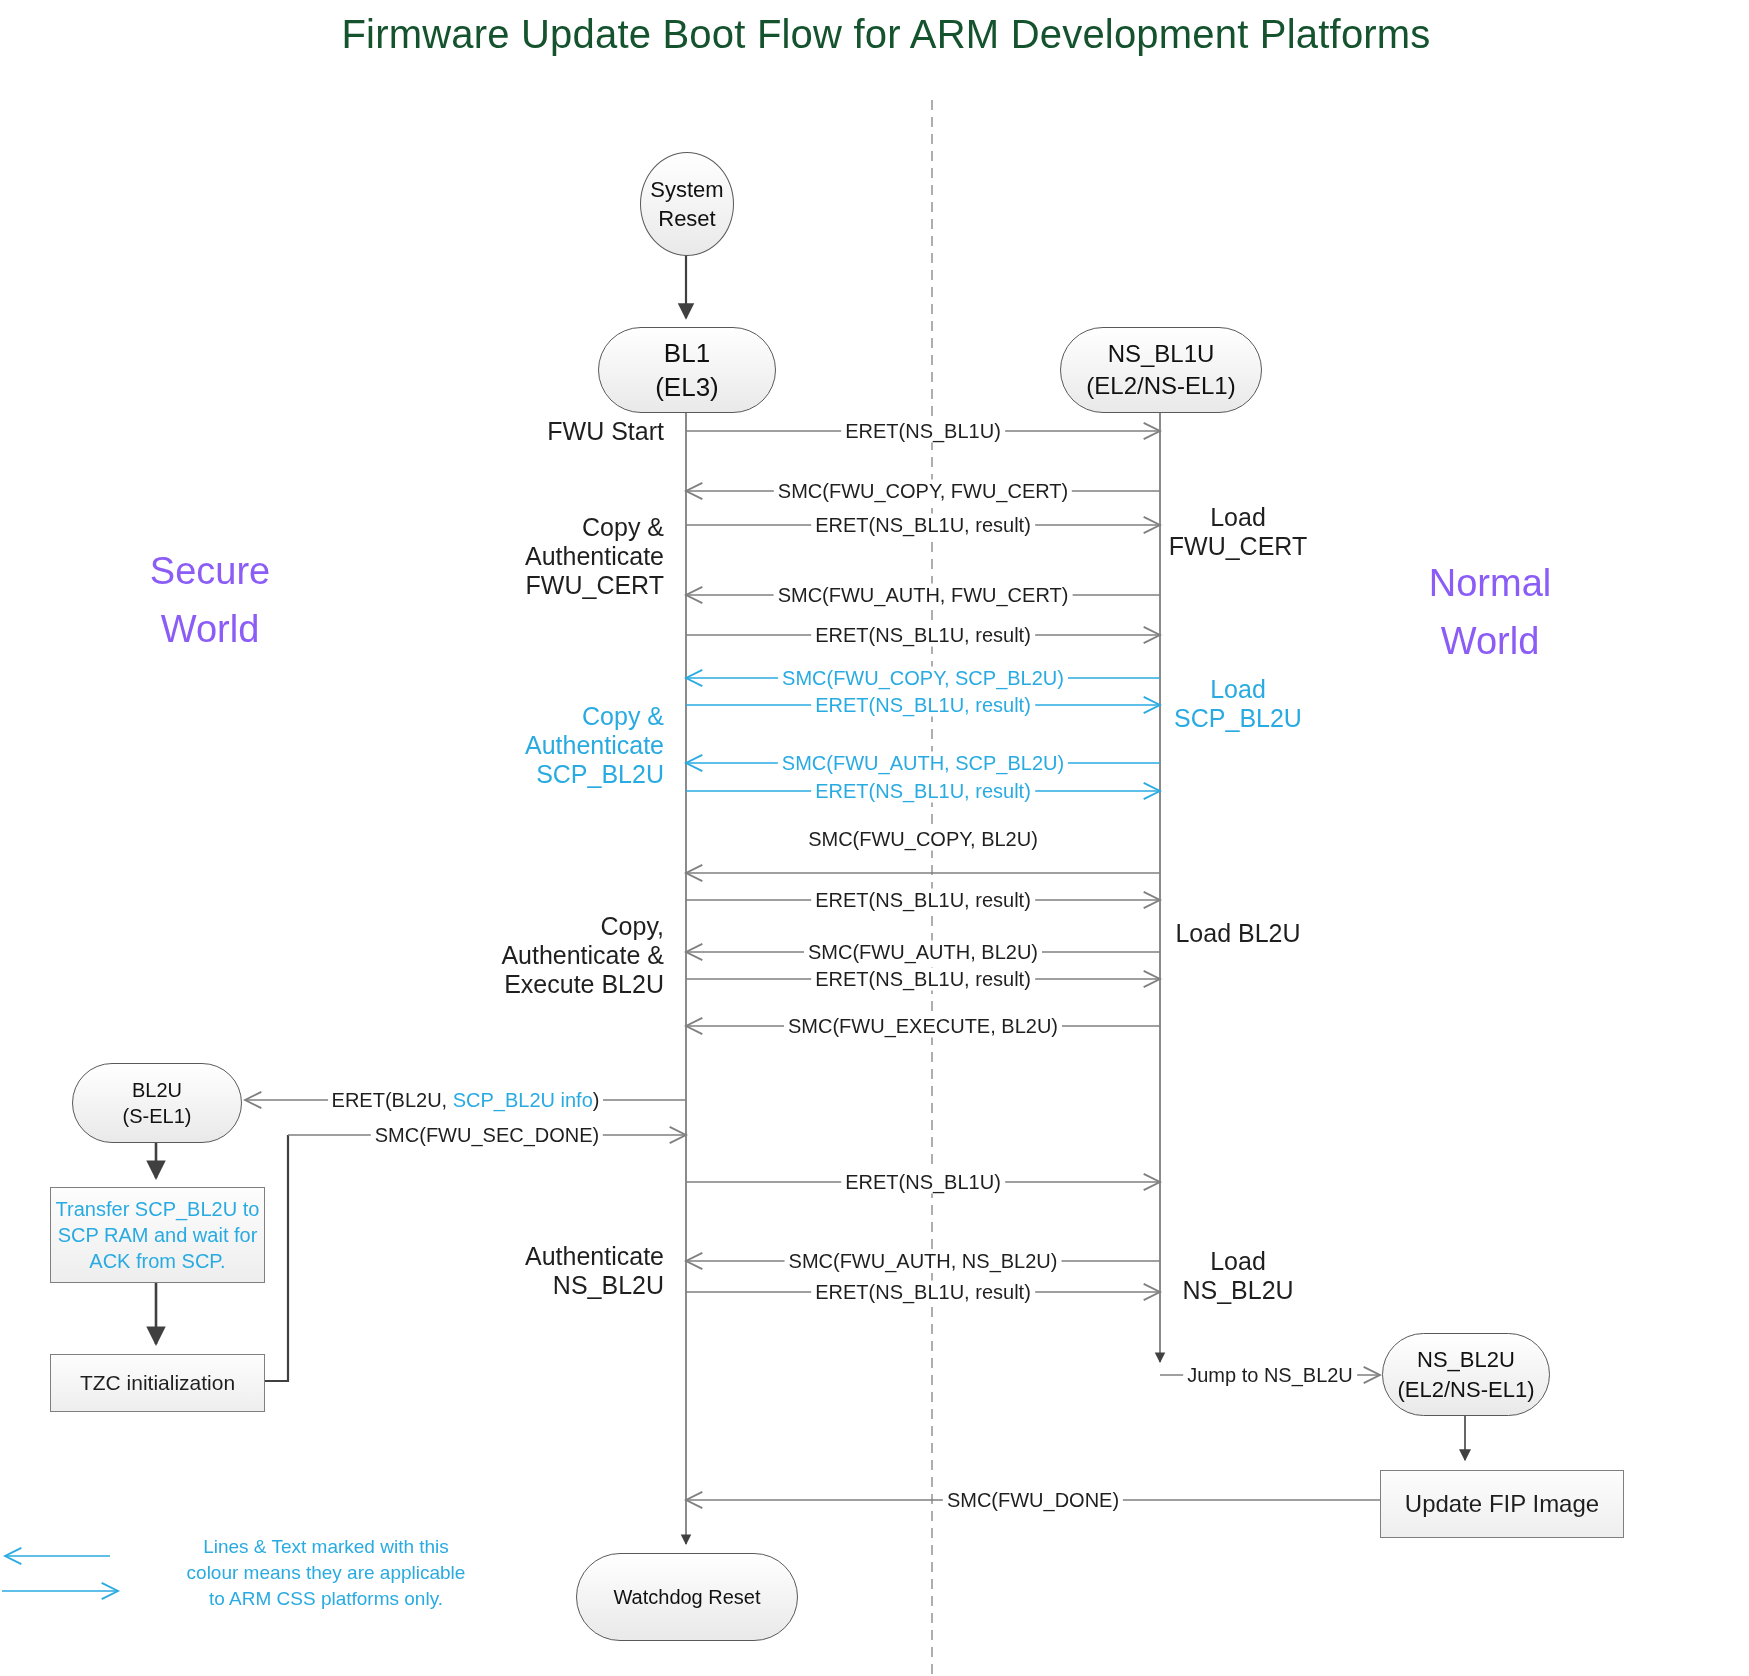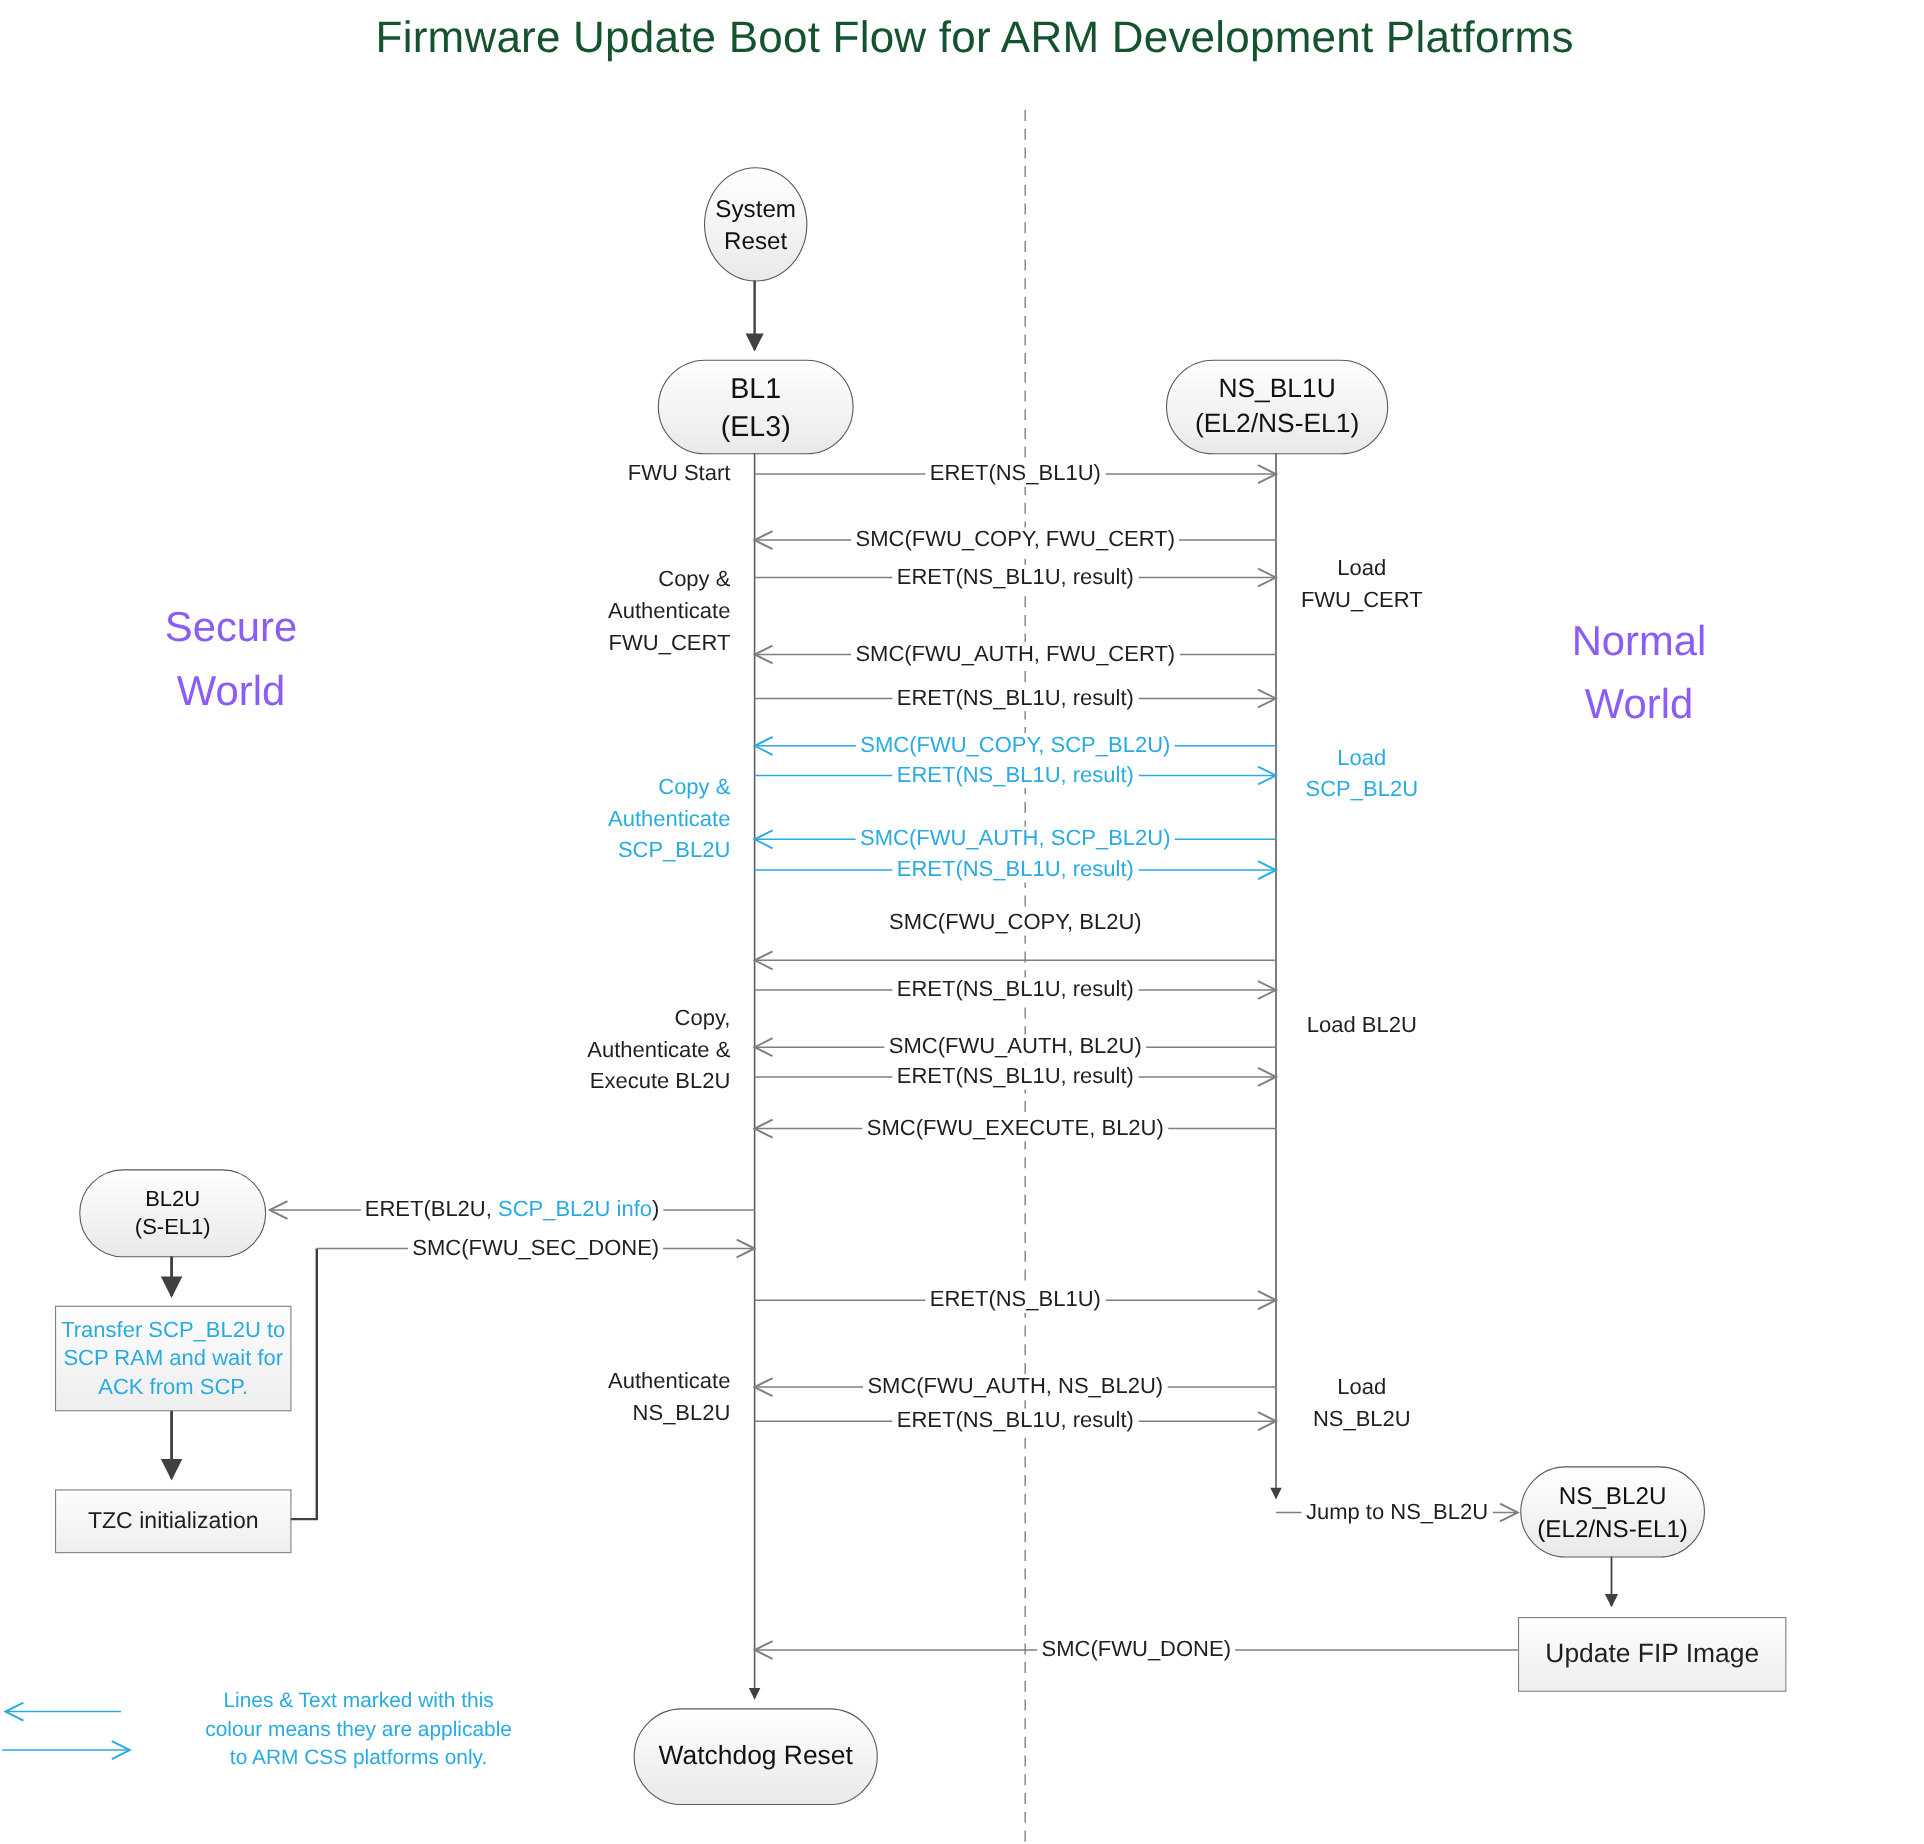--- a/index.html
+++ b/index.html
@@ -33,21 +33,21 @@
   
   .pbox {
     display:flex; align-items:center; justify-content:center; text-align:center;
     border:1px solid #7f7f7f;
     background:linear-gradient(#fdfdfd, #eeeeee);
     line-height:1.3;
   }
 
   .lbl {
     transform:translate(-50%,-50%); text-align:center; white-space:pre-line;
-    font-size:20px; line-height:29px; background:transparent;
+    font-size:25px; line-height:29px; background:transparent;
   }
   .lbl-right { transform:translateY(-50%); text-align:right; }
   .msg-lbl {
     transform:translate(-50%,-50%); white-space:nowrap; font-size:20px;
     background:#ffffff; padding:0 4px; text-align:center;
   }
   .css-text { color:#29ABE2; }
   #legend-text { font-size:19px; line-height:26px; }
   svg { position:absolute; left:0; top:0; }
 </style>
@@ -125,21 +125,21 @@
 
   <div class="abs node stadium pre" style="left:1060px; top:327px; width:200px; height:84px; font-size:24px;">NS_BL1U
 (EL2/NS-EL1)</div>
 
   <div class="abs node stadium pre" style="left:72px; top:1063px; width:168px; height:78px; font-size:20px;">BL2U
 (S-EL1)</div>
 
   <div class="abs node stadium pre" style="left:1382px; top:1333px; width:166px; height:81px; font-size:22px;">NS_BL2U
 (EL2/NS-EL1)</div>
 
-  <div class="abs node stadium pre" style="left:576px; top:1553px; width:220px; height:86px; font-size:24px;text-align:center;">Watchdog Reset</div>
+  <div class="abs node stadium pre" style="left:576px; top:1553px; width:220px; height:86px; font-size:20px;text-align:center;">Watchdog Reset</div>
 
   <div class="abs pbox pre css-text" style="left:50px; top:1187px; width:213px; height:94px; font-size:20px;">Transfer SCP_BL2U to
 SCP RAM and wait for
 ACK from SCP.</div>
 
   <div class="abs pbox" style="left:50px; top:1354px; width:213px; height:56px; font-size:21px;">TZC initialization</div>
 
   <div class="abs pbox" style="left:1380px; top:1470px; width:242px; height:66px; font-size:24px;">Update FIP Image</div>
 
   <div class="abs lbl lbl-right" style="right:1085px; top:431px;">FWU Start</div>

